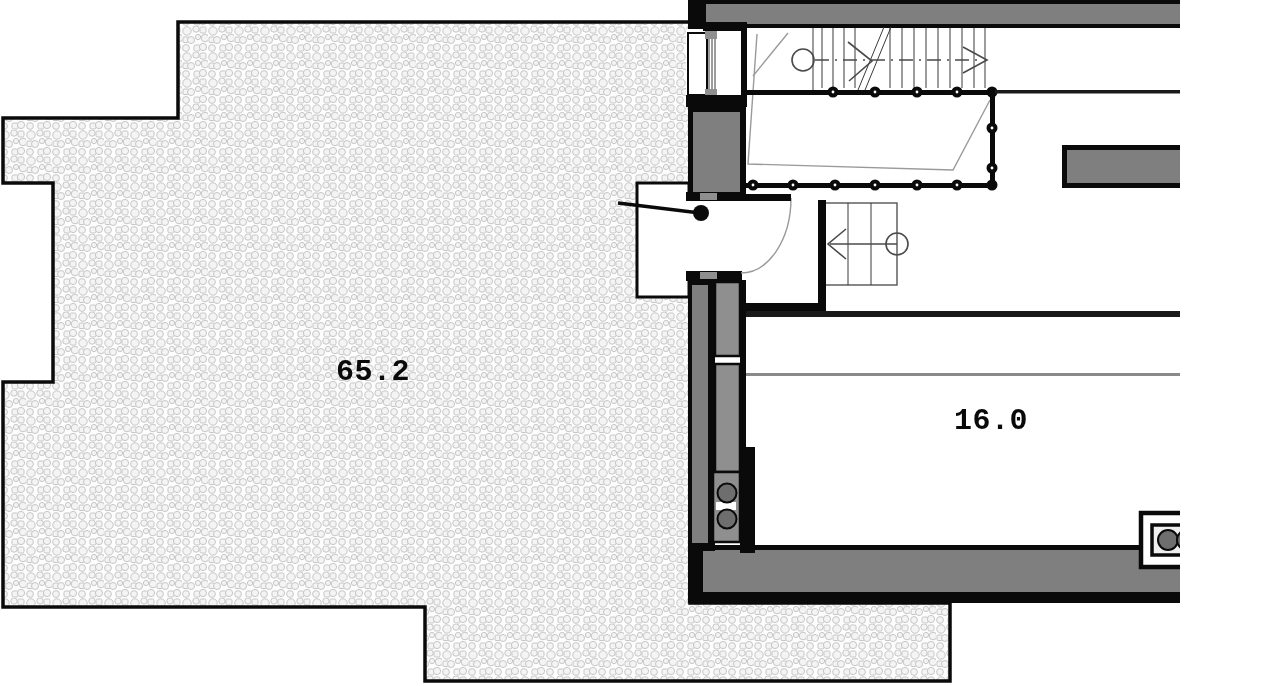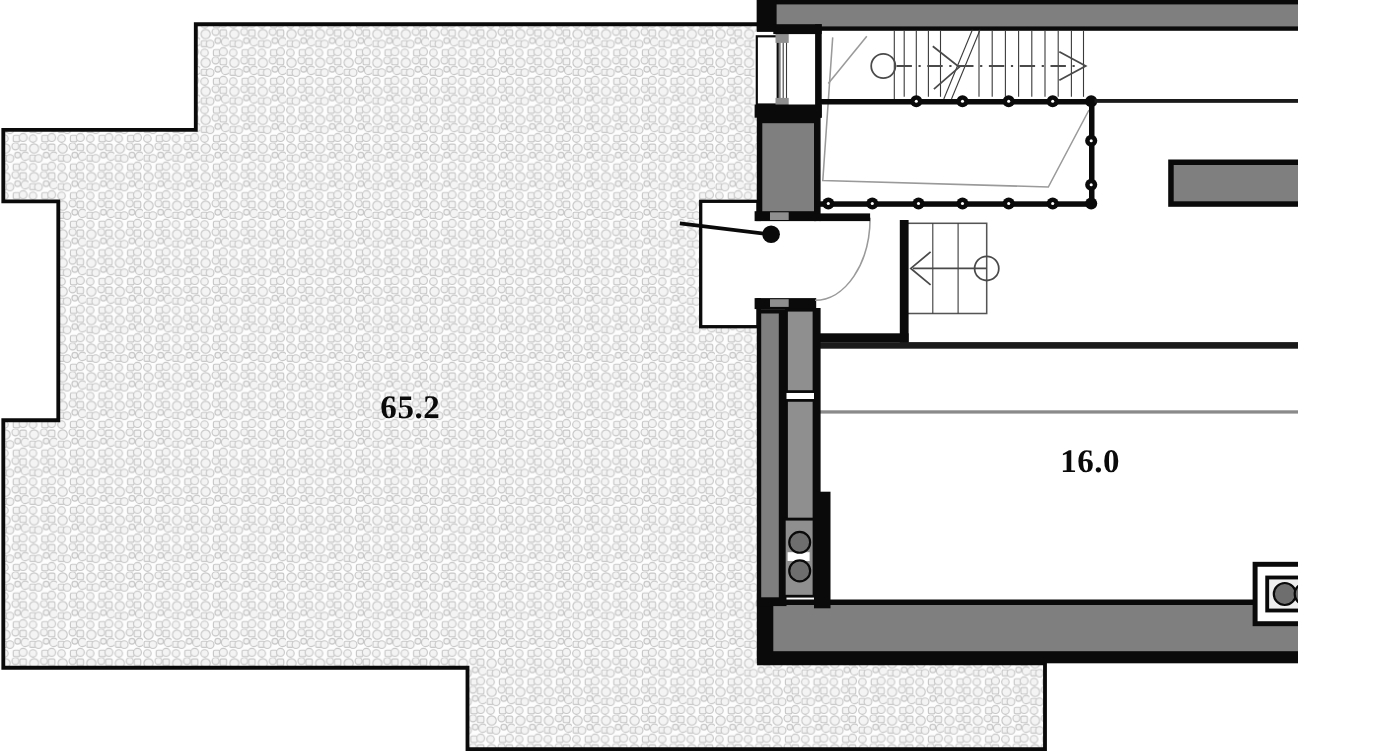--- a/index.html
+++ b/index.html
@@ -1,17 +1,17 @@
 <!DOCTYPE html>
 <html style="--wall-black: #0a0a0a; --wall-gray: #7f7f7f; --cabinet-gray: #8f8f8f; --fixture-dark: #6e6e6e; --texture-line: #c6c6c6; --background: #ffffff;"><head>
 <meta charset="utf-8">
 <style>
   html,body{margin:0;padding:0;background:#ffffff;}
   .canvas{position:relative;width:1180px;height:686px;background:#fff;overflow:hidden;
-          font-family:Liberation Serif, serif;}
+          font-family:Liberation Mono, monospace;}
   svg{display:block;}
   .wall{fill:var(--wall-black,#0a0a0a);}
   .poche{fill:var(--wall-gray,#7f7f7f);}
   .cab{fill:var(--cabinet-gray,#8f8f8f);stroke:#0a0a0a;stroke-width:2.5;}
   .thin{stroke:#3a3a3a;stroke-width:1;fill:none;}
   .ghost{stroke:#9a9a9a;stroke-width:1.4;fill:none;}
   .arrow{stroke:#4a4a4a;stroke-width:1.6;fill:none;}
   .area-label{font-weight:bold;font-size:30px;fill:#0a0a0a;letter-spacing:.5px;}
 </style>
 </head>

